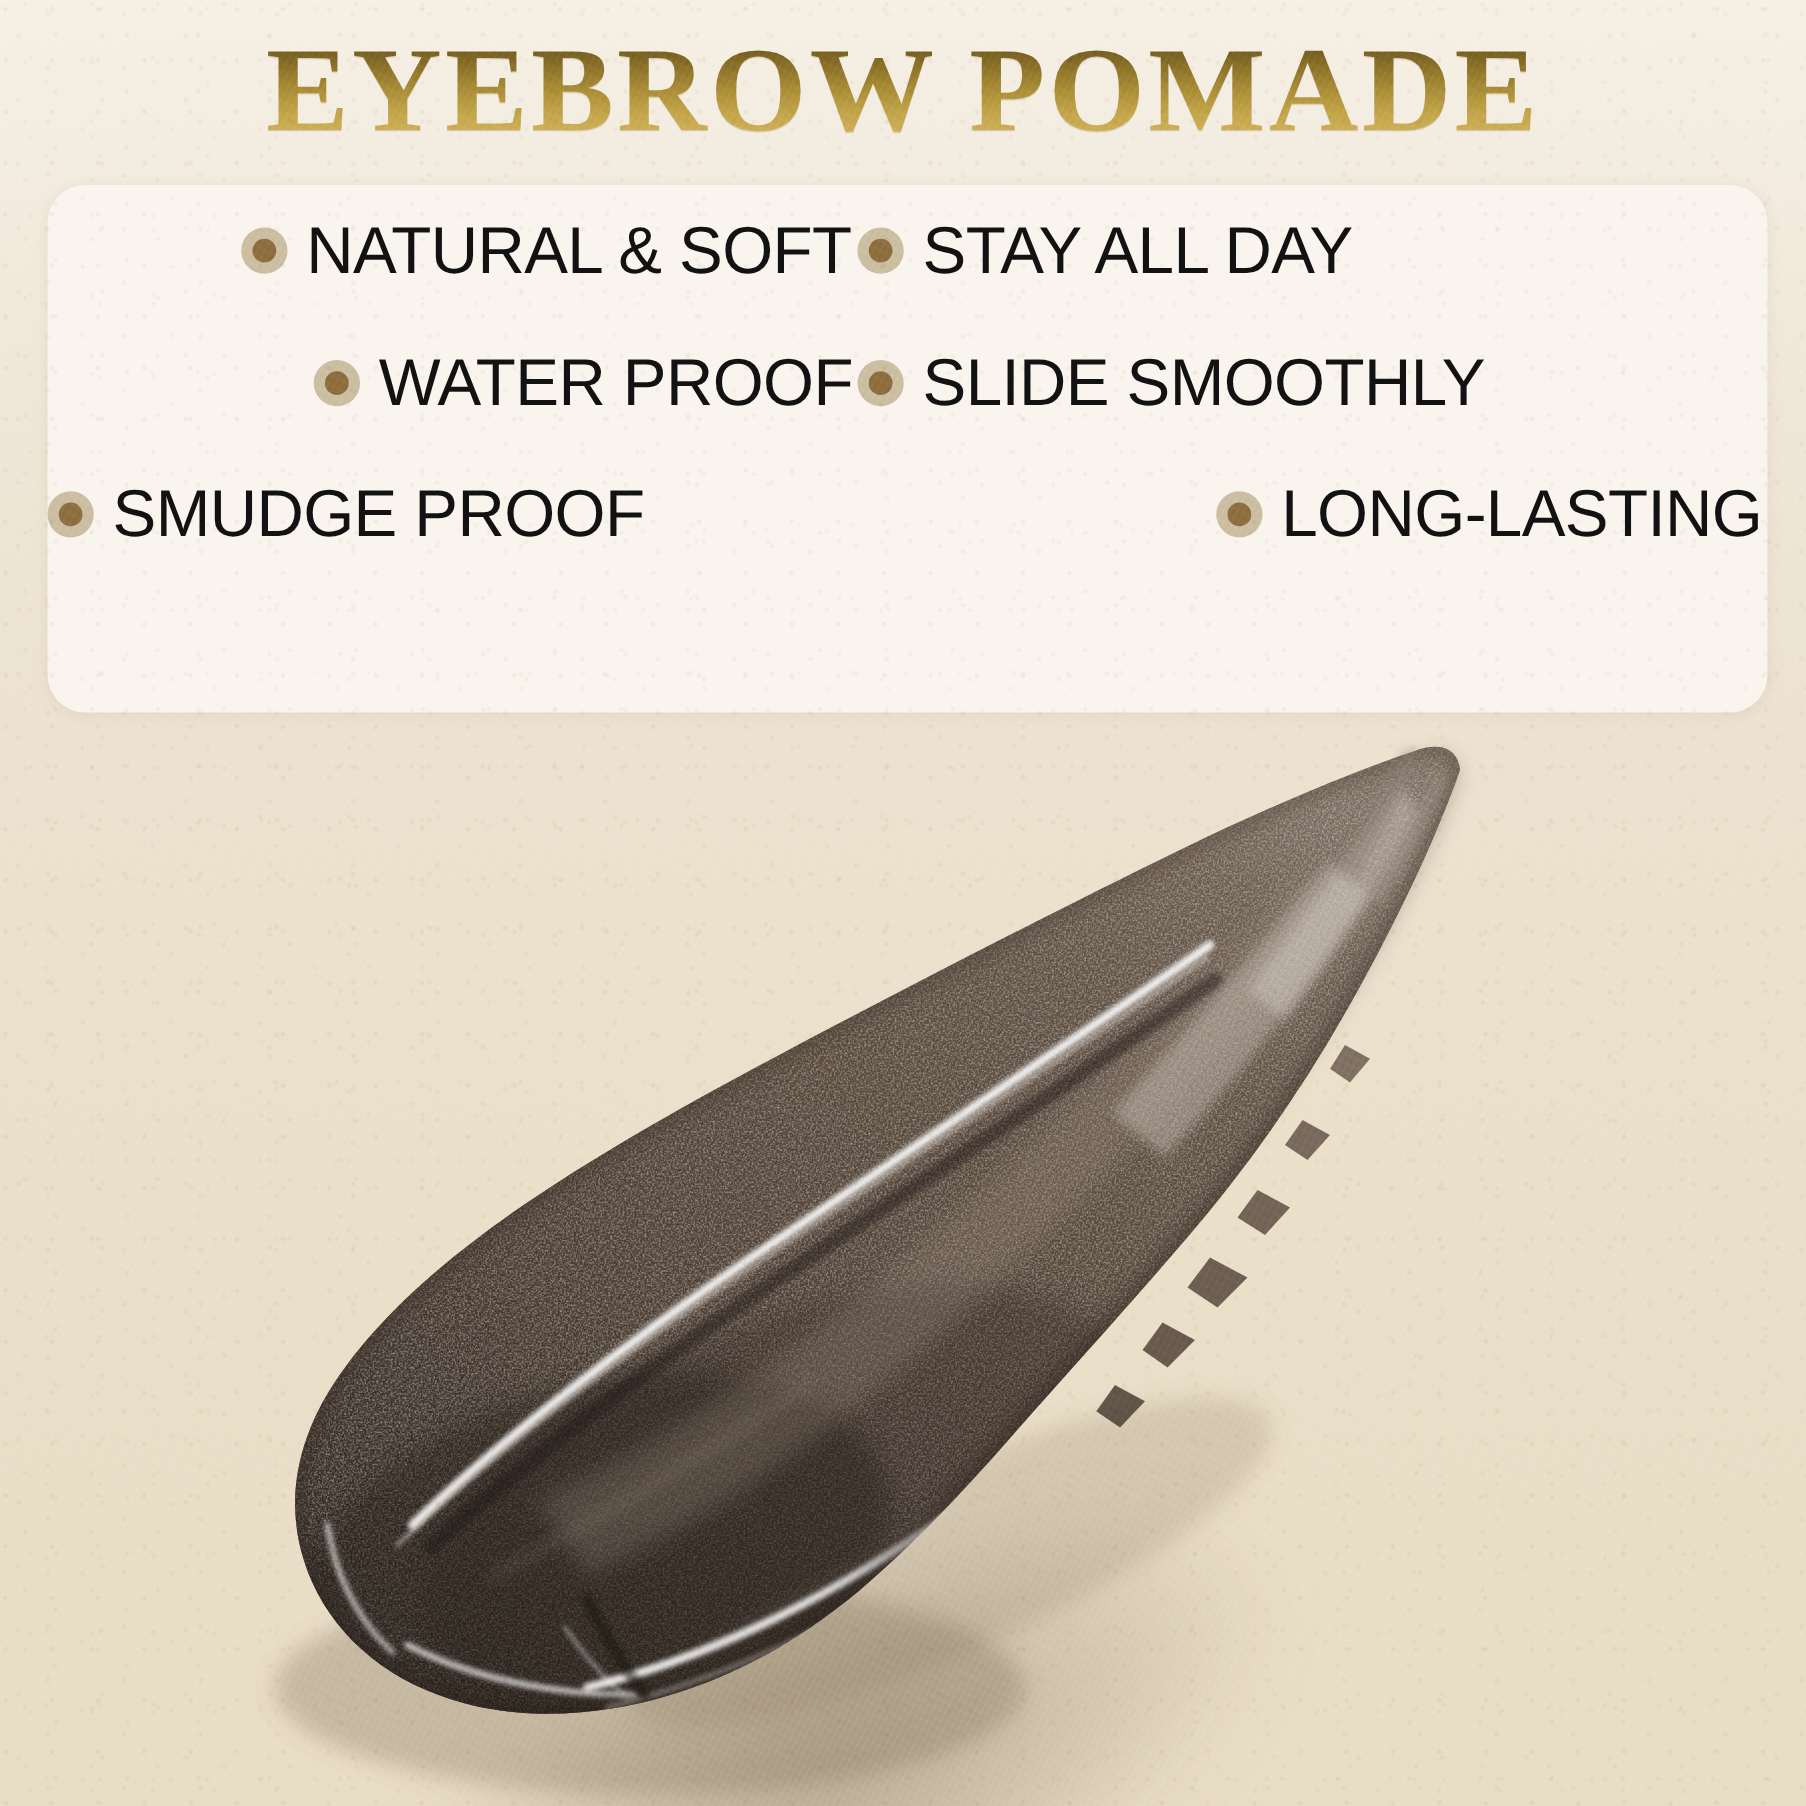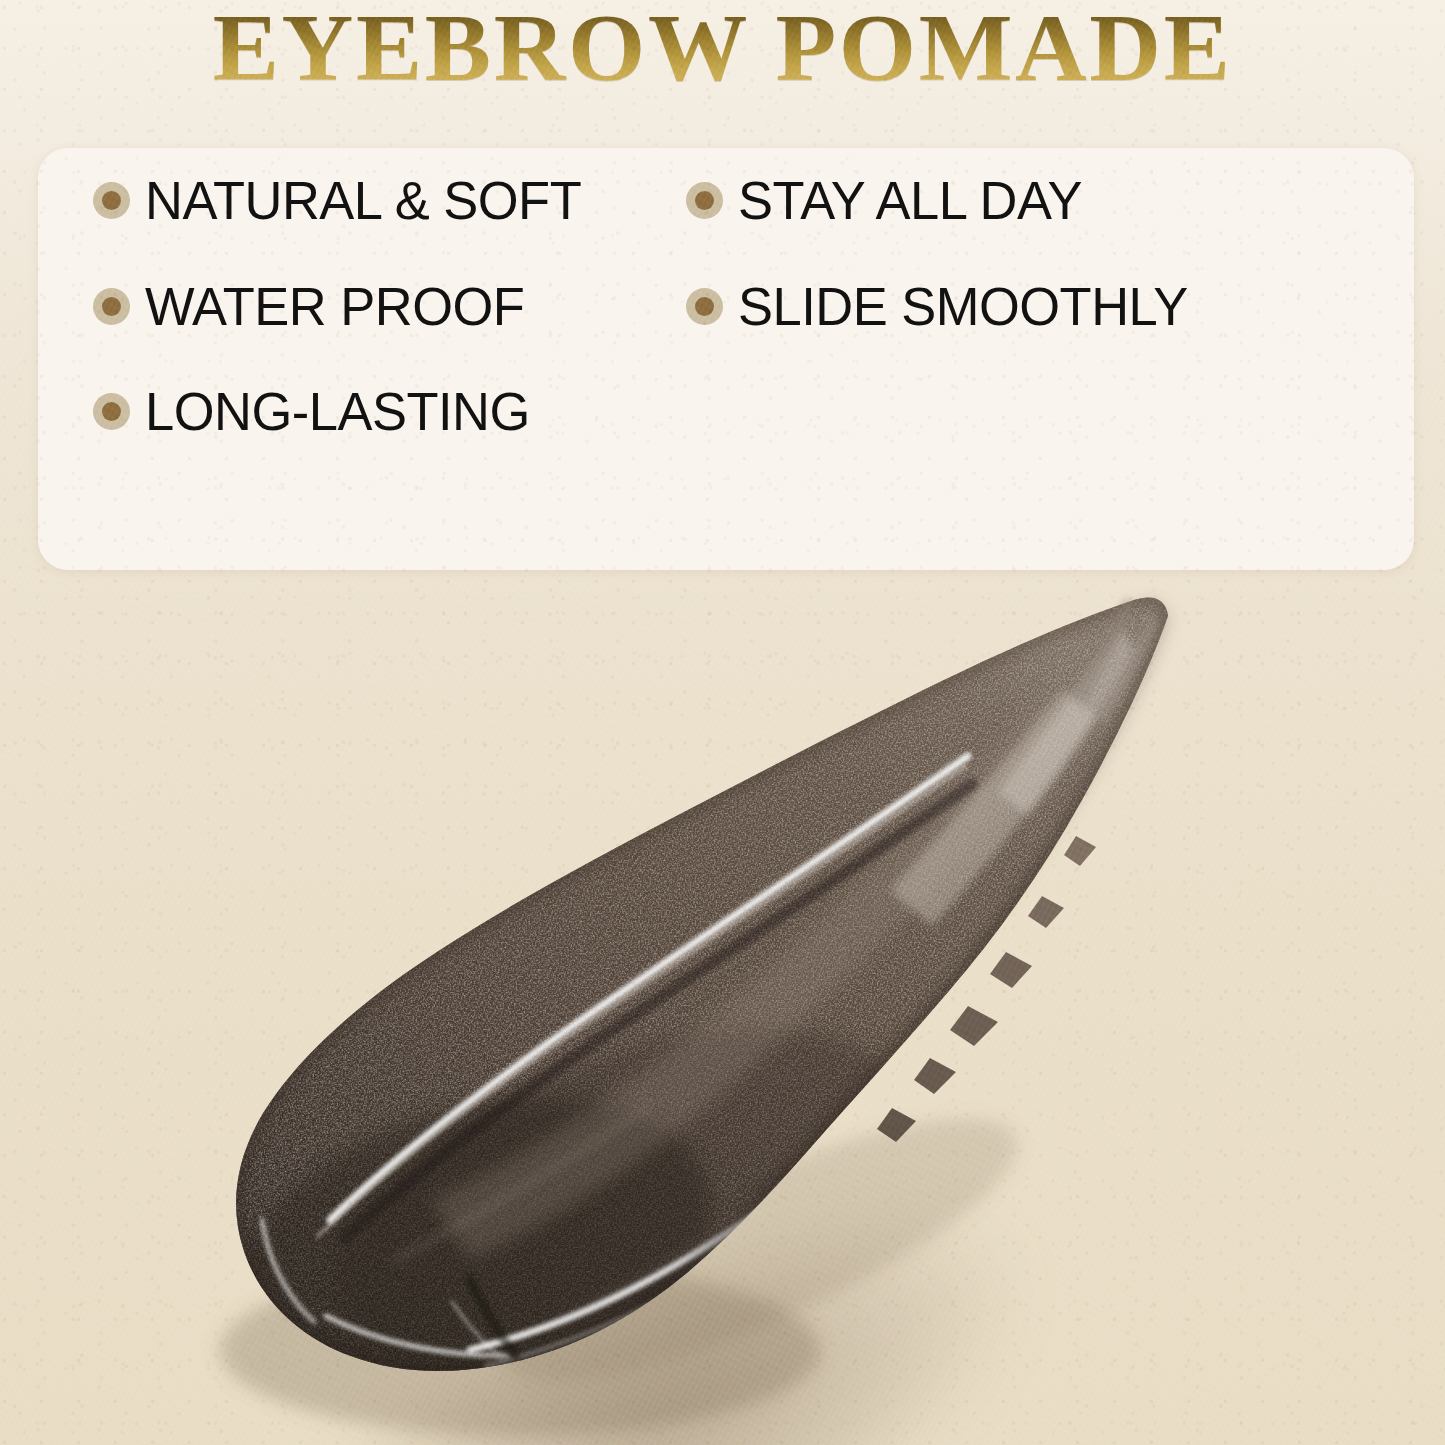--- a/index.html
+++ b/index.html
@@ -36,21 +36,21 @@
     background-size:37px 41px, 53px 47px, 61px 43px, 43px 59px, 67px 51px, 49px 63px, 57px 45px, 71px 55px;
   }
   .grain2{
     position:absolute;inset:0;pointer-events:none;opacity:.45;mix-blend-mode:overlay;
     background-image:
       repeating-linear-gradient(118deg, rgba(255,255,255,.10) 0 2px, rgba(150,130,100,.05) 2px 5px),
       repeating-linear-gradient(28deg, rgba(255,255,255,.07) 0 3px, rgba(150,130,100,.04) 3px 7px);
   }
 
   
-  .title-wrap{position:absolute;left:0;top:0;width:1445px;height:120px;display:flex;align-items:flex-start;justify-content:center;}
+  .title-wrap{position:absolute;left:0;top:0;width:1445px;height:120px;display:flex;align-items:flex-end;justify-content:center;}
   .title{
     font-family:"Liberation Serif", serif;
     font-weight:700;
     font-size:96px;
     line-height:1;
     letter-spacing:2.5px;
     transform:scaleX(1.035);
     transform-origin:center;
     white-space:nowrap;
     background-image:linear-gradient(180deg,
@@ -65,21 +65,21 @@
   .feature-card{
     position:absolute;left:38px;top:148px;width:1376px;height:422px;
     background:#f9f4ed;border-radius:30px;
     box-shadow:0 2px 10px rgba(150,128,96,.13);
   }
   .feature-grid{
     position:absolute;inset:0;
     display:grid;grid-template-columns:648px 728px;grid-template-rows:repeat(4,1fr);
   }
   .feat{display:flex;align-items:center;}
-  .feat.col-left{padding-left:55px;}
+  .feat.col-left{padding-left:55px;justify-content:flex-end;}
   .feat.col-right{padding-left:0px;align-items:center;}
   .dot{
     flex:0 0 auto;width:37px;height:37px;border-radius:50%;
     background:#cabc9f;display:flex;align-items:center;justify-content:center;
   }
   .dot i{display:block;width:19px;height:19px;border-radius:50%;background:#8a6b3d;}
   .feat-label{
     margin-left:15px;white-space:nowrap;
     font-family:"Liberation Sans", sans-serif;
     font-size:53px;line-height:1;font-weight:400;letter-spacing:-0.5px;
@@ -130,20 +130,26 @@
             <i></i>
           </span>
         <span class="feat-label">WATER PROOF</span>
       </div>
 
       <div class="feat col-right">
         <span class="dot">
             <i></i>
           </span>
         <span class="feat-label">SLIDE SMOOTHLY</span>
+      </div>
+      <div class="feat col-right">
+        <span class="dot">
+            <i></i>
+          </span>
+        <span class="feat-label">SMUDGE PROOF</span>
       </div>
 
       <div class="feat col-left">
         <span class="dot">
             <i></i>
           </span>
         <span class="feat-label">LONG-LASTING</span>
       </div>
 
     </div>

